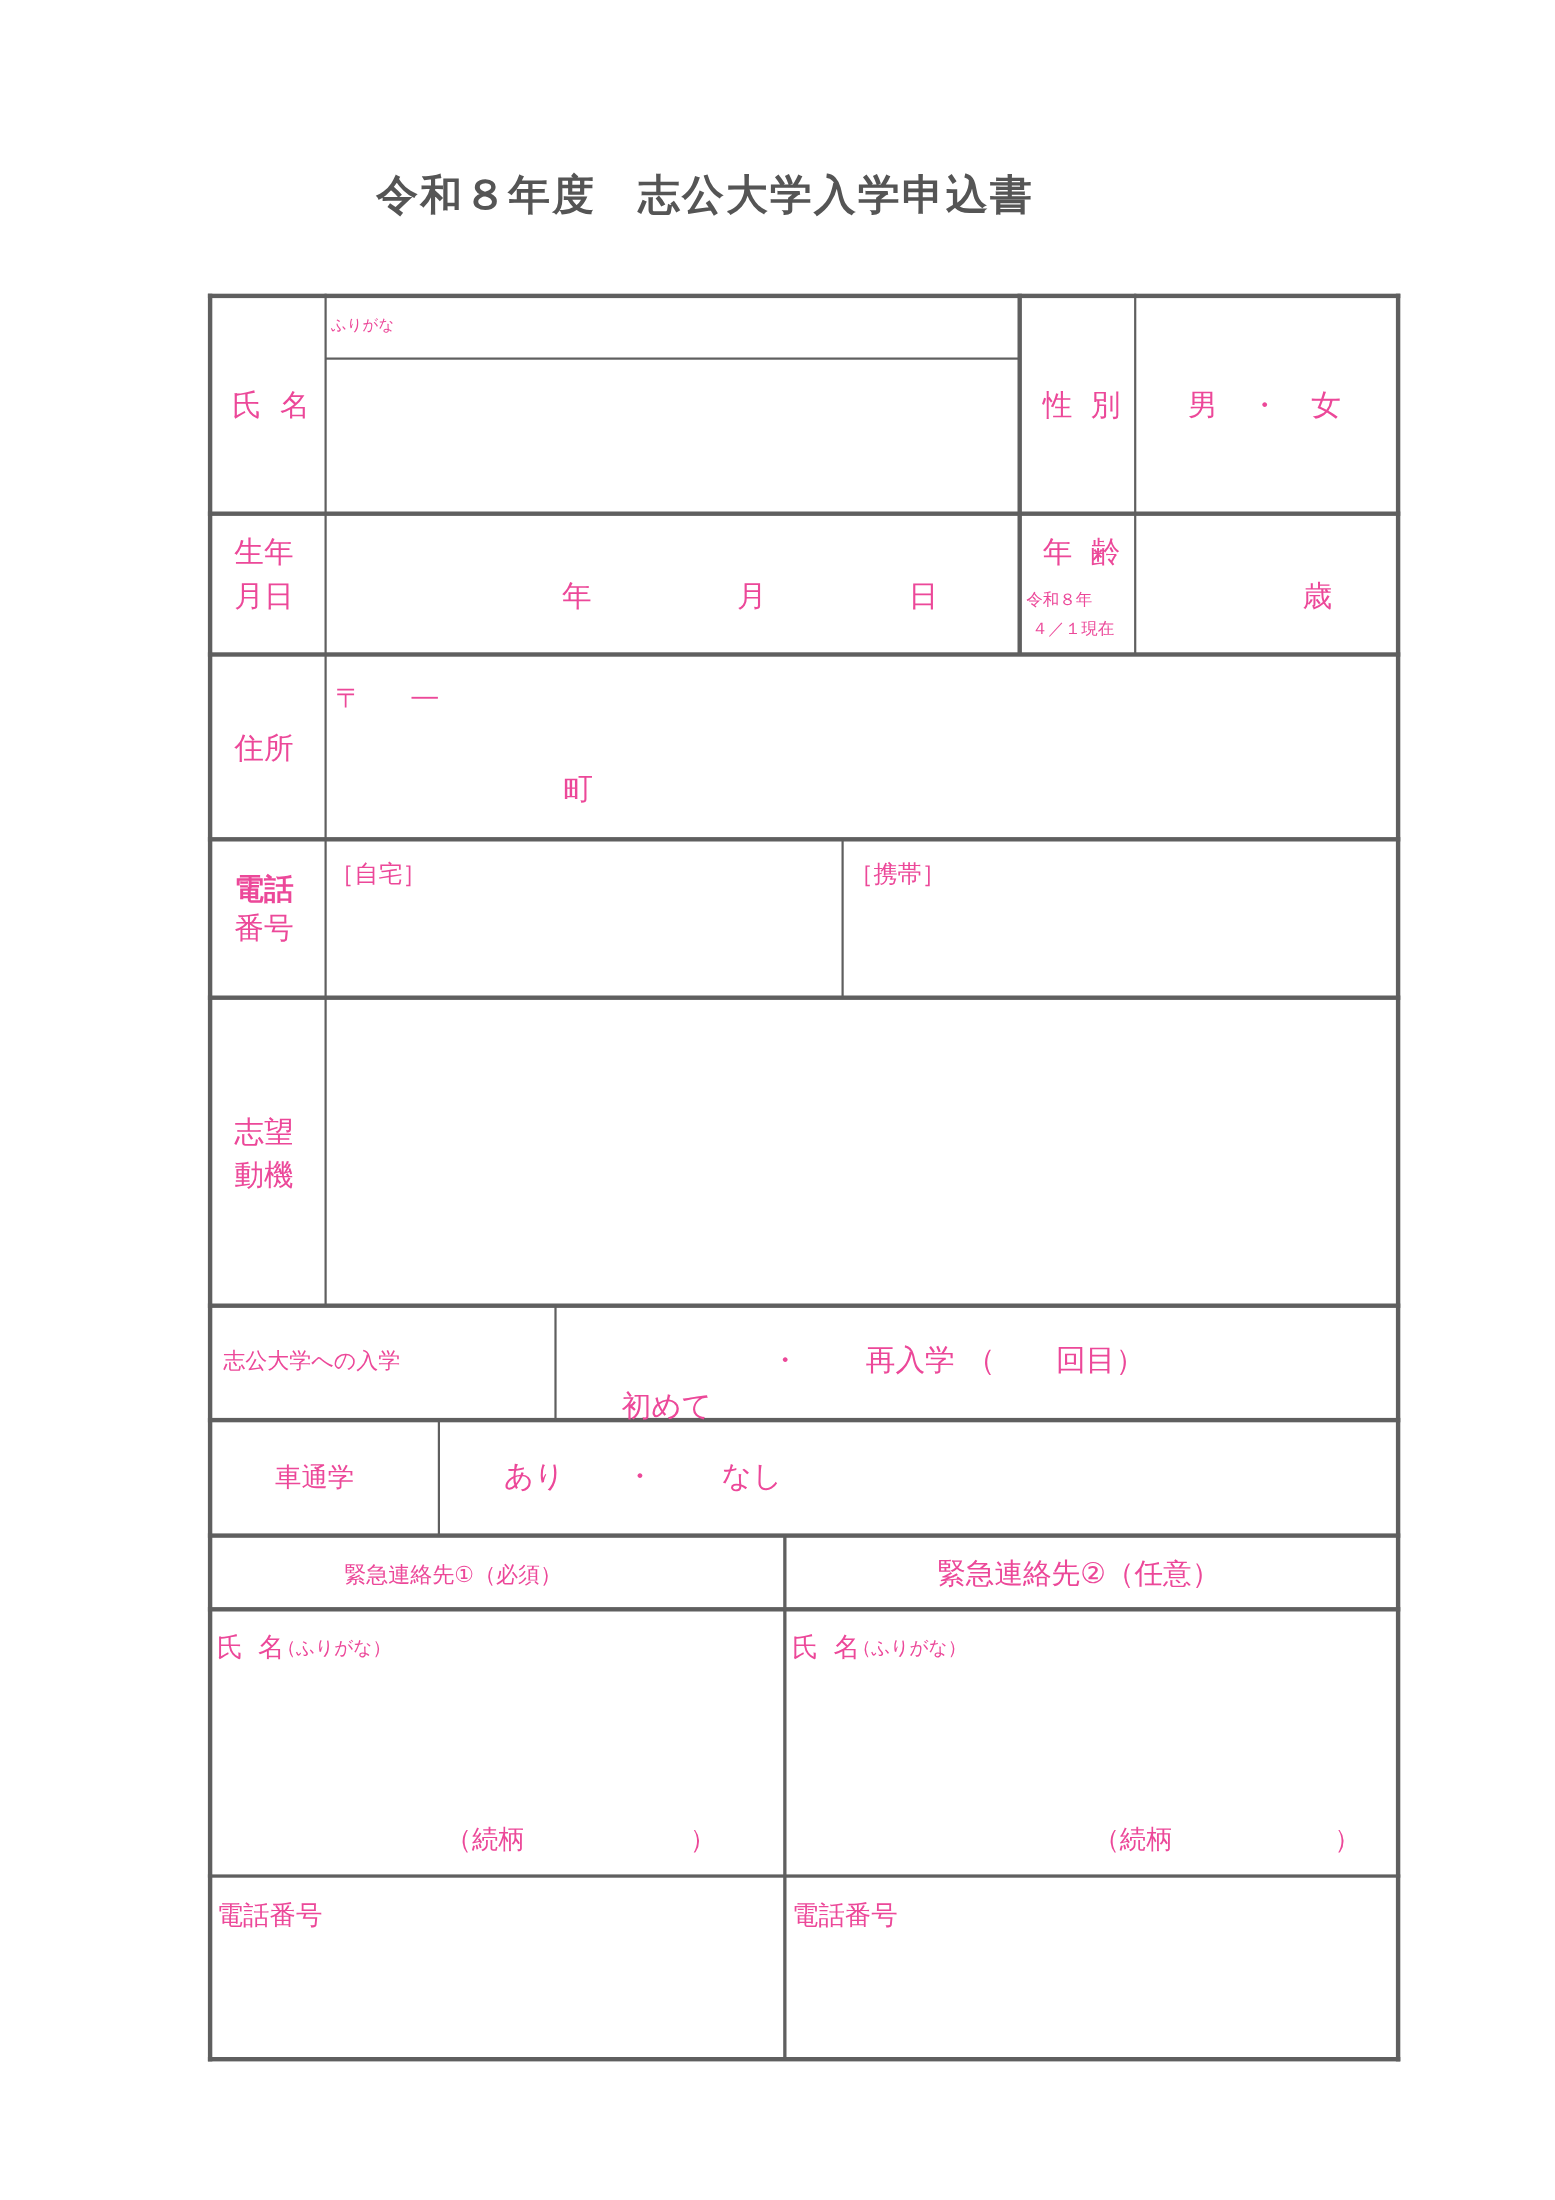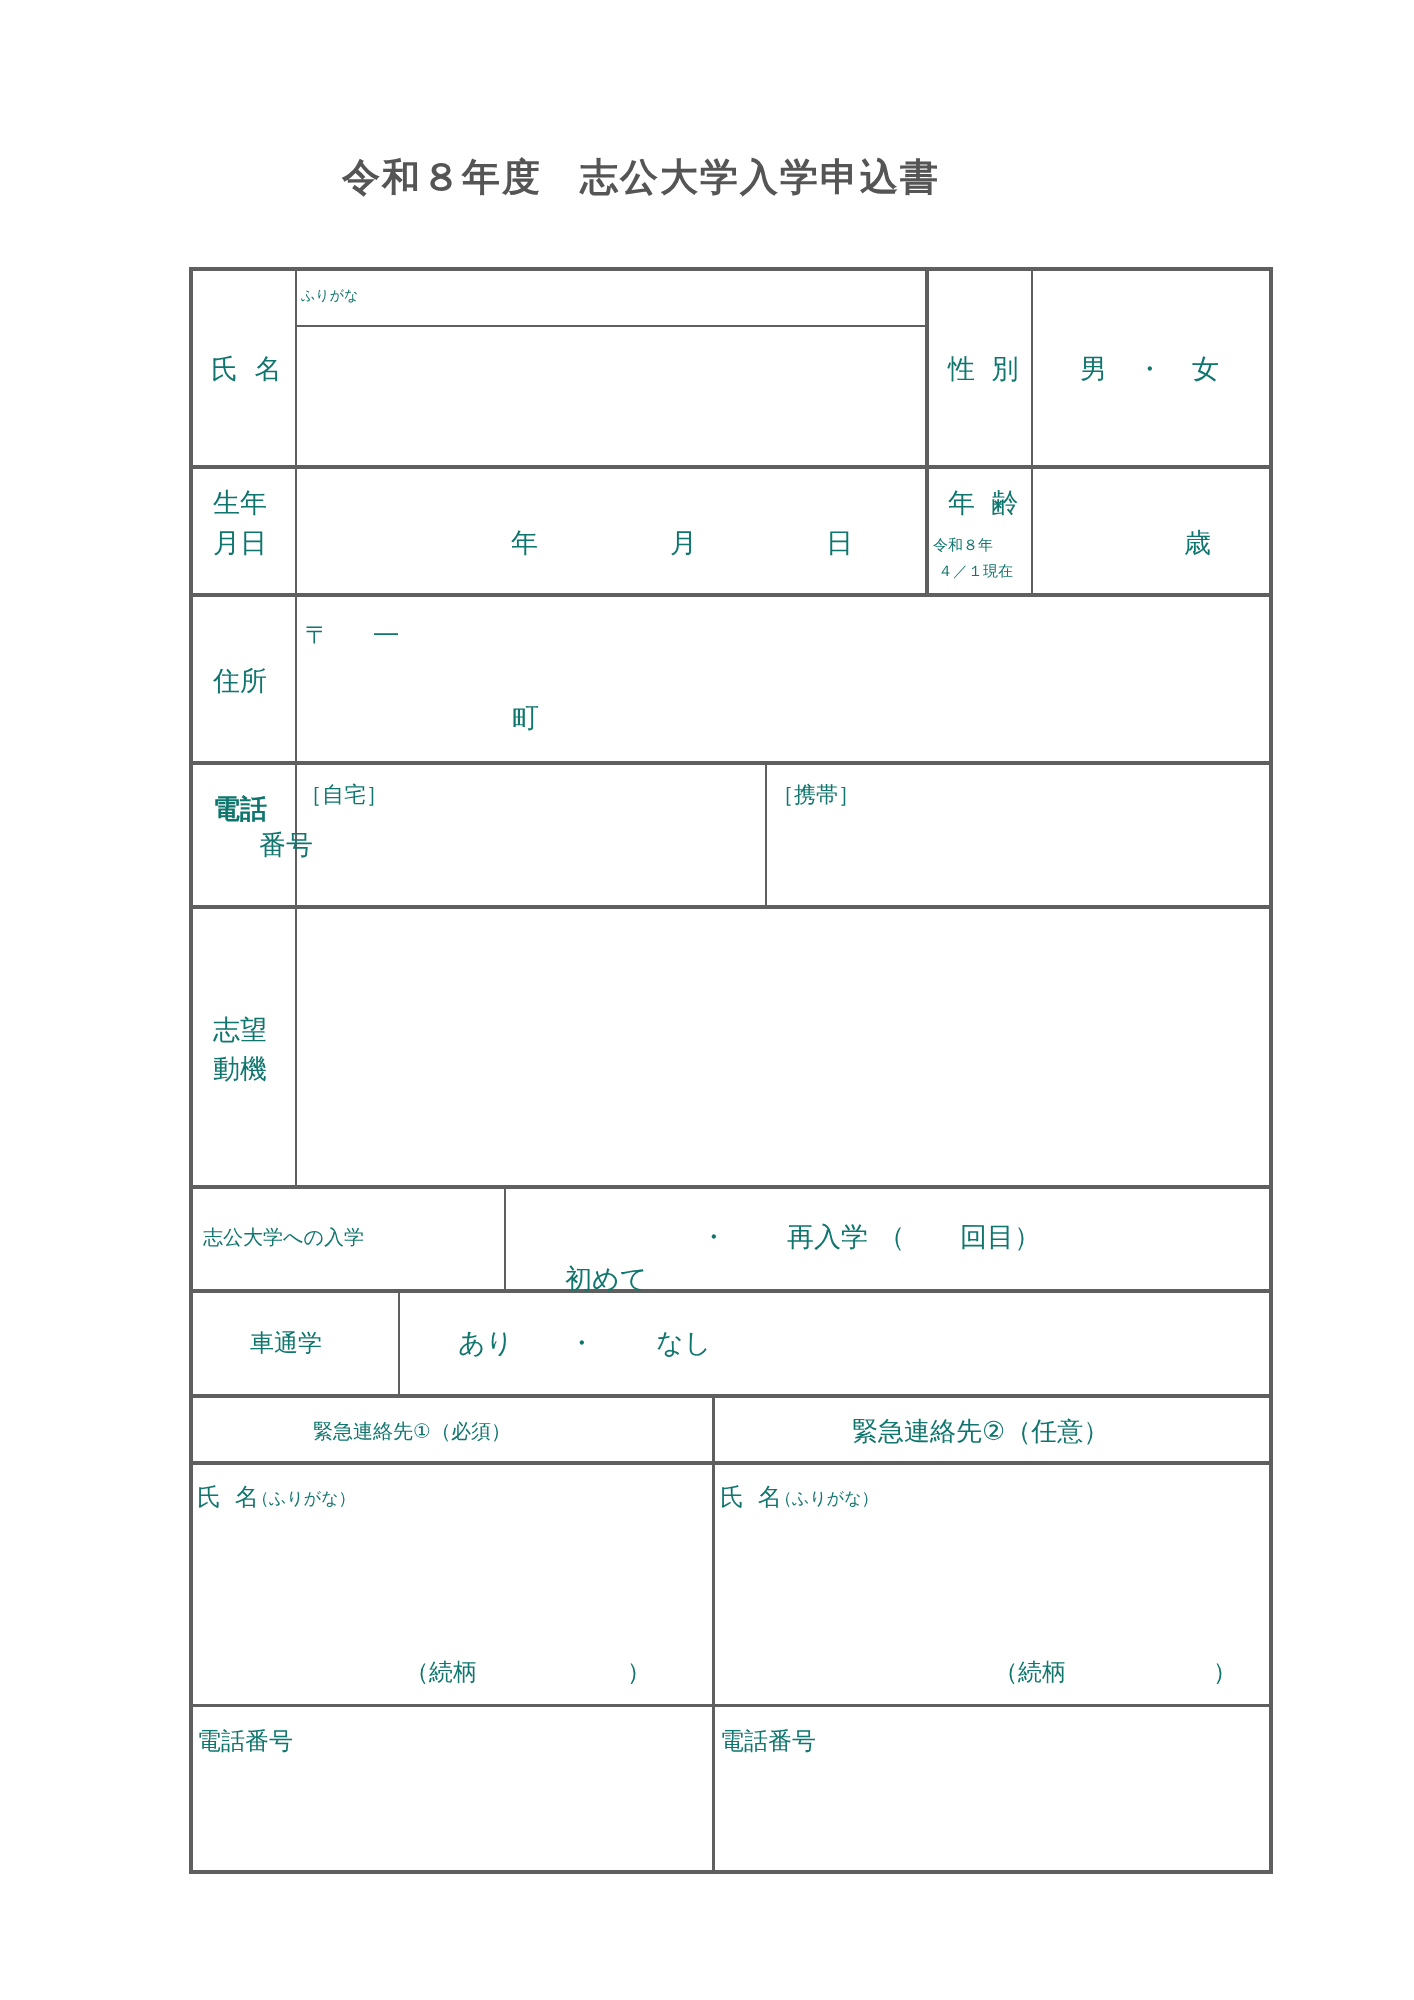--- a/index.html
+++ b/index.html
@@ -8,21 +8,21 @@
       font-family: "DejaVu Sans", "Liberation Sans", sans-serif; color: #555555;
     }
     .title {
       position: absolute; top: 152px; left: 0; width: 1282px; text-align: center;
       font-size: 38px; font-weight: bold; color: #555555; letter-spacing: 2px;
     }
     .title .gap { display: inline-block; width: 38px; }
     .abs { position: absolute; box-sizing: border-box; }
     .hl { position: absolute; background: #5f5f5f; }
     .vl { position: absolute; background: #5f5f5f; }
-    .t { position: absolute; white-space: nowrap; color: #0f766e; }
+    .t { position: absolute; white-space: nowrap; color: #ec4899; }
     .lbl { font-size: 27px; line-height: 38px; }
     .cell { position: absolute; }
   </style>
 </head>
 <body>
 
 <div class="title">
   <span>令和８年度</span><span class="gap"></span><span>志公大学入学申込書</span>
 </div>
 
@@ -81,21 +81,21 @@
   <div class="cell" style="left:1033px;top:469px;width:236px;height:124px;"></div>
   <div class="t lbl" style="left:1184px;top:524px;">歳</div>
 
   <div class="t lbl" style="left:213px;top:662px;">住所</div>
   <div class="cell" style="left:297px;top:597px;width:972px;height:164px;"></div>
   <div class="t" style="left:305px;top:619px;font-size:24px;">〒</div>
   <div class="t" style="left:374px;top:619px;font-size:24px;">―</div>
   <div class="t lbl" style="left:512px;top:699px;">町</div>
 
   <div class="t lbl" style="left:213px;top:790px;font-weight:bold;">電話</div>
-  <div class="t lbl" style="left:213px;top:826px;margin-left:46px;">番号</div>
+  <div class="t lbl" style="left:213px;top:826px;">番号</div>
   <div class="t" style="left:300px;top:780px;font-size:22px;">［自宅］</div>
   <div class="cell" style="left:297px;top:765px;width:468px;height:140px;"></div>
   <div class="t" style="left:772px;top:780px;font-size:22px;font-family:Liberation Mono, monospace;">［携帯］</div>
   <div class="cell" style="left:767px;top:765px;width:502px;height:140px;"></div>
 
   <div class="t lbl" style="left:213px;top:1011px;">志望</div>
   <div class="t lbl" style="left:213px;top:1050px;">動機</div>
   <div class="cell" style="left:297px;top:909px;width:972px;height:276px;"></div>
 
   <div class="t" style="left:203px;top:1220px;font-size:20px;line-height:34px;">志公大学への入学</div>

